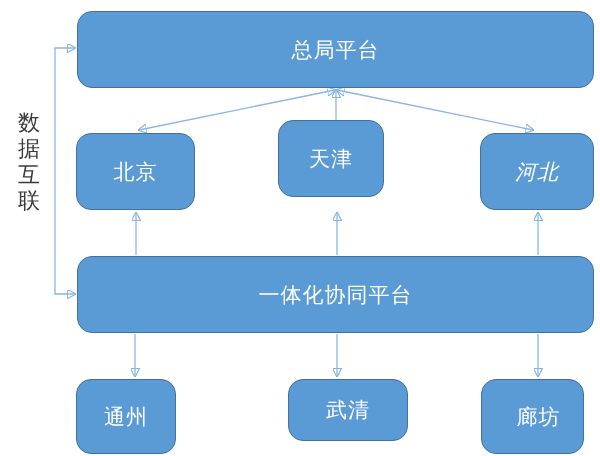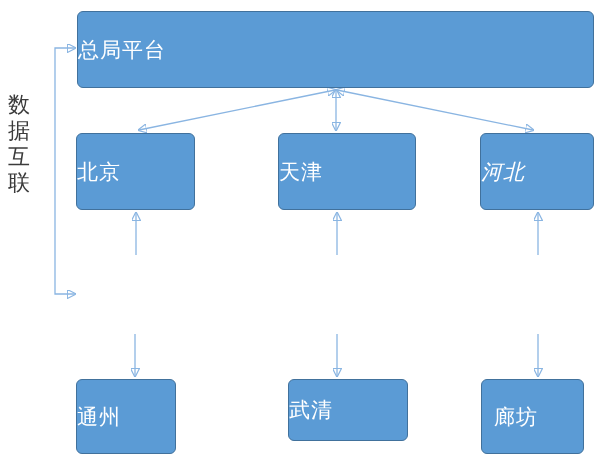--- a/index.html
+++ b/index.html
@@ -25,35 +25,35 @@
   }
   .connectors path{
     fill:none;
     stroke:var(--connector);
     stroke-width:1.3;
   }
   .node{
     position:absolute;
     background:var(--node-fill);
     border:1.5px solid var(--node-border);
-    border-radius:6px;
+    border-radius:15px;
     color:var(--node-text);
-    display:flex;align-items:center;
+    display:flex;align-items:center;justify-content:center;
     font-size:21px;
     letter-spacing:1px;
     box-sizing:border-box;
   }
   .side-label{
     position:absolute;
-    left:8px;top:92px;
+    left:8px;top:110px;
     width:32px;
     font-size:22px;
     line-height:26px;
     color:var(--side-text);
-    text-align:left;
+    text-align:right;
     word-break:break-all;
   }
 </style>
 </head>
 <body>
 
 <div class="canvas">
 
   <svg class="connectors" viewBox="0 0 600 456" xmlns="http://www.w3.org/2000/svg">
     <defs>
@@ -79,27 +79,30 @@
 
   <div class="side-label">数据互联</div>
 
   <div class="node" style="left:77px;top:11px;width:517px;height:77px;">
     <span>总局平台</span>
   </div>
 
   <div class="node" style="left:76px;top:133px;width:119px;height:77px;">
     <span>北京</span>
   </div>
-  <div class="node" style="left:278px;top:133px;width:138px;height:77px;">
+  <div class="node" style="left:278px;top:120px;width:106px;height:77px;">
     <span>天津</span>
   </div>
   <div class="node" style="left:480px;top:133px;width:114px;height:77px;font-style:italic;">
     <span>河北</span>
   </div>
 
+  <div class="node" style="left:77px;top:256px;width:517px;height:77px;">
+    <span>一体化协同平台</span>
+  </div>
 
   <div class="node" style="left:76px;top:379px;width:100px;height:75px;">
     <span>通州</span>
   </div>
   <div class="node" style="left:288px;top:379px;width:120px;height:62px;">
     <span>武清</span>
   </div>
   <div class="node" style="left:481px;top:379px;width:103px;height:75px;padding-left:12px;">
     <span>廊坊</span>
   </div>

